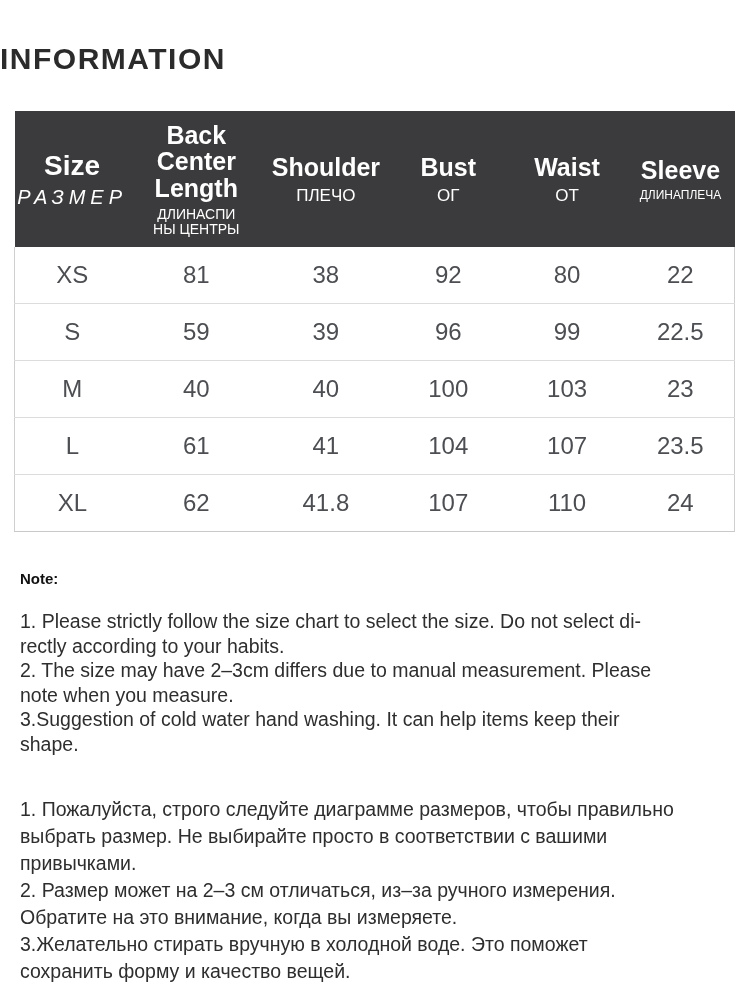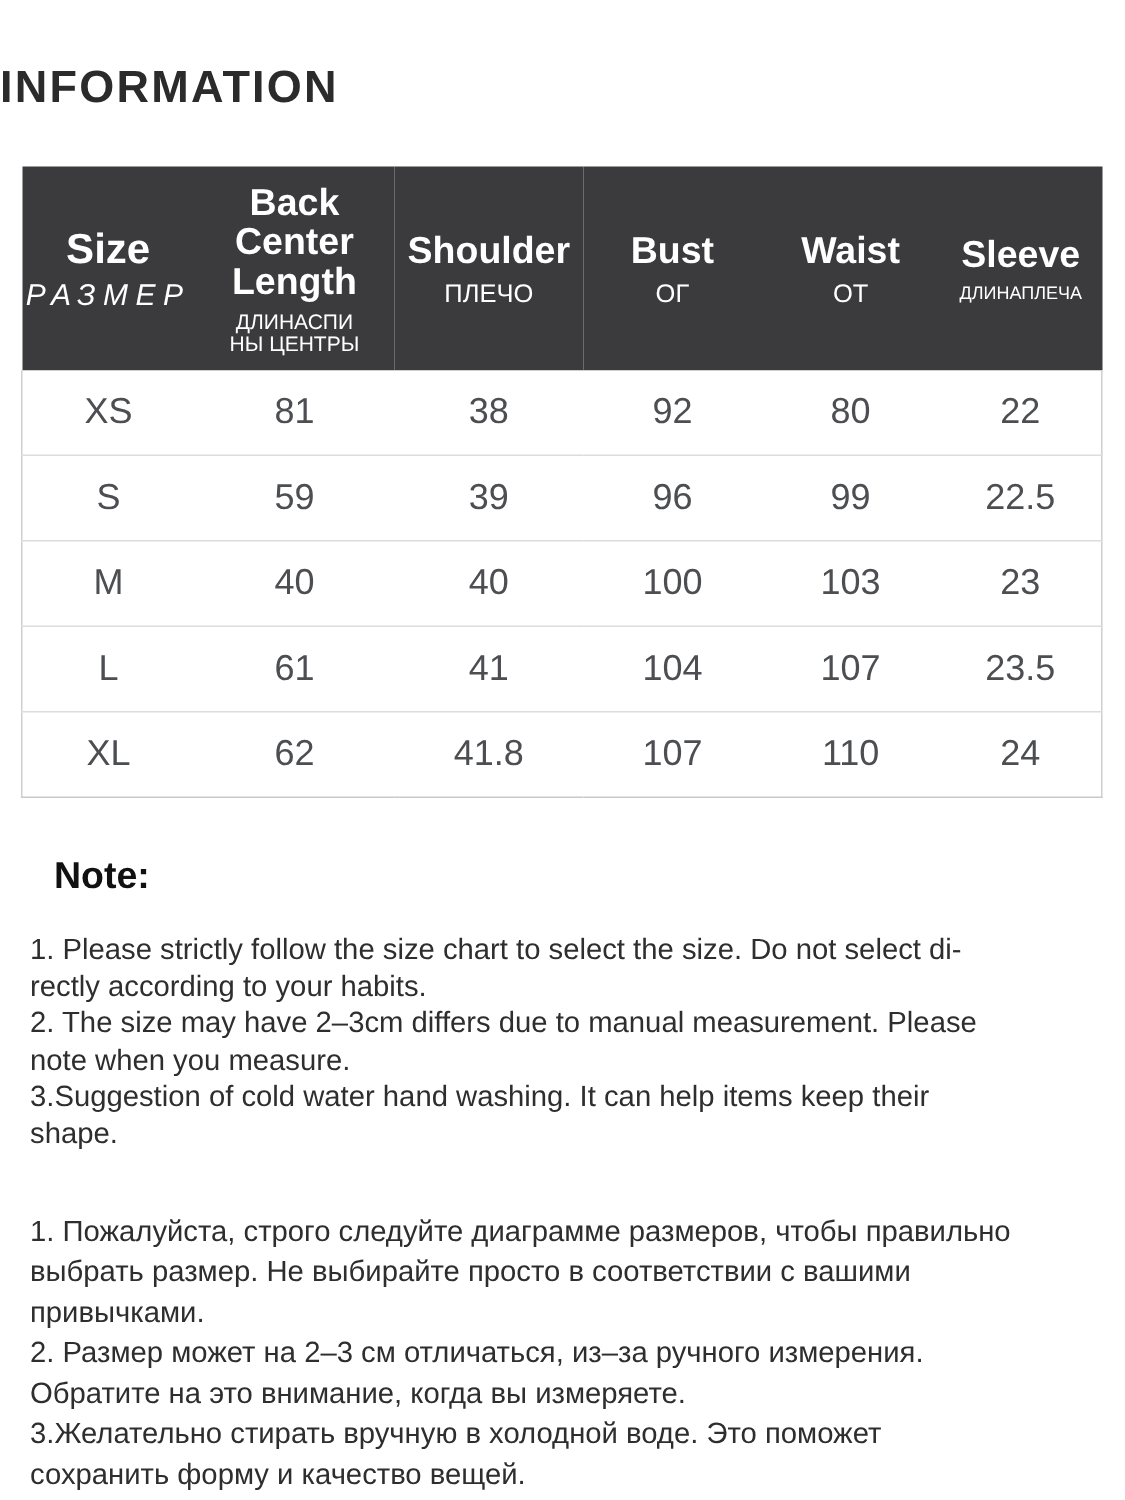--- a/index.html
+++ b/index.html
@@ -63,25 +63,24 @@
     color: #4c4e52;
     border-bottom: 1px solid #dcdcdc;
     background: #ffffff;
   }
   .size-table tbody tr td:first-child { border-left: 1px solid #cfcfcf; }
   .size-table tbody tr td:last-child  { border-right: 1px solid #cfcfcf; }
   .size-table tbody tr:last-child td  { border-bottom: 1px solid #c9c9c9; }
   
   .notes-section { margin: 38px 20px 0 20px; }
   .notes-heading {
-    font-size: 25px;
+    font-size: 15px;
     font-weight: 600;
     color: #111111;
     margin-bottom: 22px;
-    margin-left: 16px;
   }
   .note-text {
     font-size: 19.5px;
     line-height: 24.5px;
     color: #2e2e2e;
     white-space: pre-line;
   }
   .attention-section { margin: 40px 20px 0 20px; }
   .attention-heading {
     font-size: 20px;

